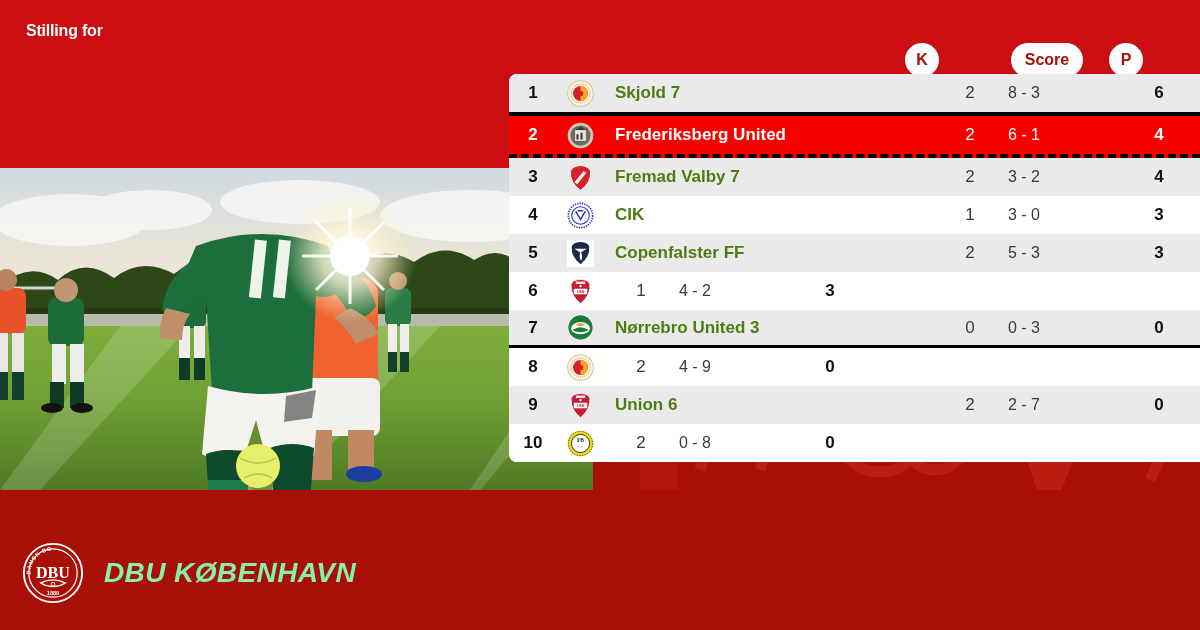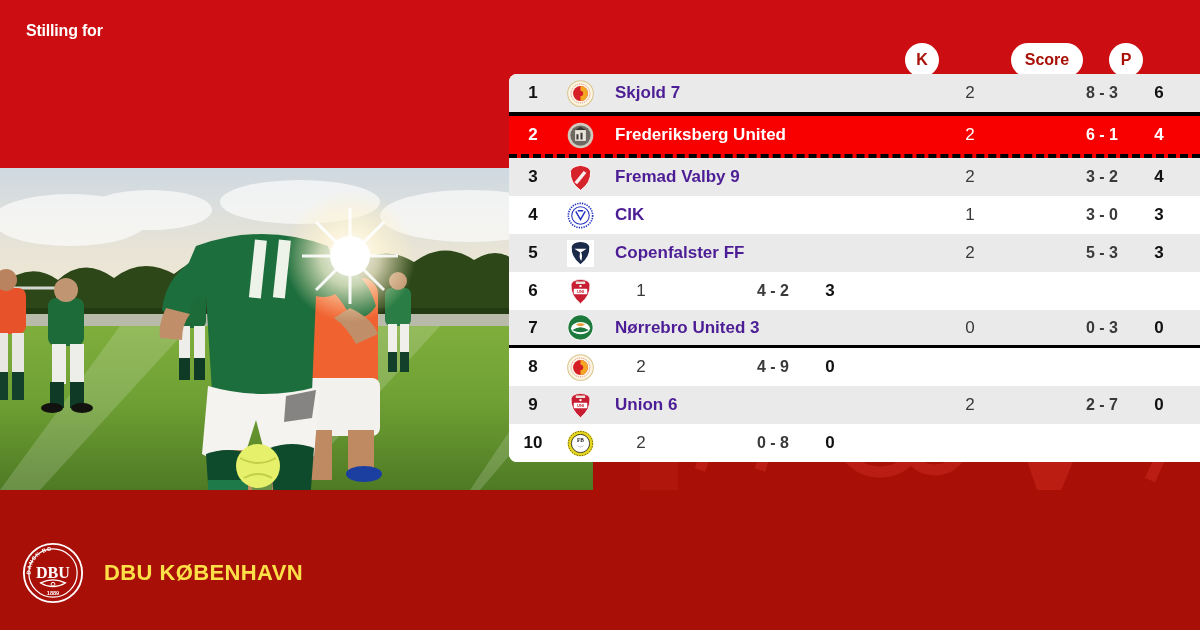--- a/index.html
+++ b/index.html
@@ -64,24 +64,25 @@
     position: absolute; left: 0; top: 490px;
     width: 1200px; height: 140px;
     background: #A81007;
   }
   .footer-inner {
     position: absolute; left: 22px; top: 542px;
     display: flex; align-items: center; gap: 20px;
   }
   .dbu-logo { width: 62px; height: 62px; display: block; }
   .dbu-word {
-    color: #fde047;
-    font-size: 22px;
+    color: #86efac;
+    font-size: 28px;
     font-weight: bold;
     letter-spacing: 0.4px;
+    font-style: italic;
   }
 
   
   .pill-row {
     position: absolute; left: 509px; top: 43px;
     width: 691px; height: 34px;
   }
   .pill {
     position: absolute;
     top: 0;
@@ -126,30 +127,30 @@
     flex: none;
   }
   .c-logo {
     width: 46px; flex: none;
     display: flex; align-items: center; justify-content: center;
   }
   .c-logo svg { display: block; }
   .c-team {
     flex: 1;
     padding-left: 12px;
-    font-size: 17px; font-weight: bold; color: #4c1d95;
+    font-size: 17px; font-weight: bold; color: #4d7c0f;
     white-space: nowrap; overflow: hidden;
   }
   .c-k {
     width: 76px; text-align: center; flex: none;
     font-size: 17px; color: #3a3a3a;
   }
   .c-score {
-    width: 110px; text-align: right; flex: none;
-    font-size: 16px; color: #3a3a3a; font-weight: bold;
+    width: 110px; text-align: left; flex: none;
+    font-size: 16px; color: #3a3a3a;
   }
   .c-p {
     width: 82px; text-align: center; flex: none;
     font-size: 17px; font-weight: bold; color: #111111;
   }
   .row.hl .c-rank,
   .row.hl .c-team,
   .row.hl .c-k,
   .row.hl .c-score,
   .row.hl .c-p { color: #ffffff; }
@@ -374,21 +375,21 @@
       </div>
       <div class="row alt">
         <div class="c-rank">3</div>
         <div class="c-logo">
           <svg width="27" height="27" viewBox="0 0 40 40">
             <path d="M20 2 q14 2 15 9 q1 17 -15 28 q-16 -11 -15 -28 q1 -7 15 -9 z" fill="#D6232B" stroke="#ffffff" stroke-width="1.4"></path>
         <path d="M11 27 l14 -17 l4 3 l-14 17 z" fill="#ffffff" opacity="0.92"></path>
         <path d="M25 10 l4 3" stroke="#D6232B" stroke-width="1"></path>
           </svg>
         </div>
-        <div class="c-team">Fremad Valby 9</div>
+        <div class="c-team">Fremad Valby 7</div>
         <div class="c-k">2</div>
         <div class="c-score">3 - 2</div>
         <div class="c-p">4</div>
       </div>
       <div class="row">
         <div class="c-rank">4</div>
         <div class="c-logo">
           <svg width="27" height="27" viewBox="0 0 40 40">
             <circle cx="20" cy="20" r="19" fill="#ffffff"></circle>
         <circle cx="20" cy="20" r="18" fill="none" stroke="#2233C0" stroke-width="2.4" stroke-dasharray="2 1.6"></circle>

